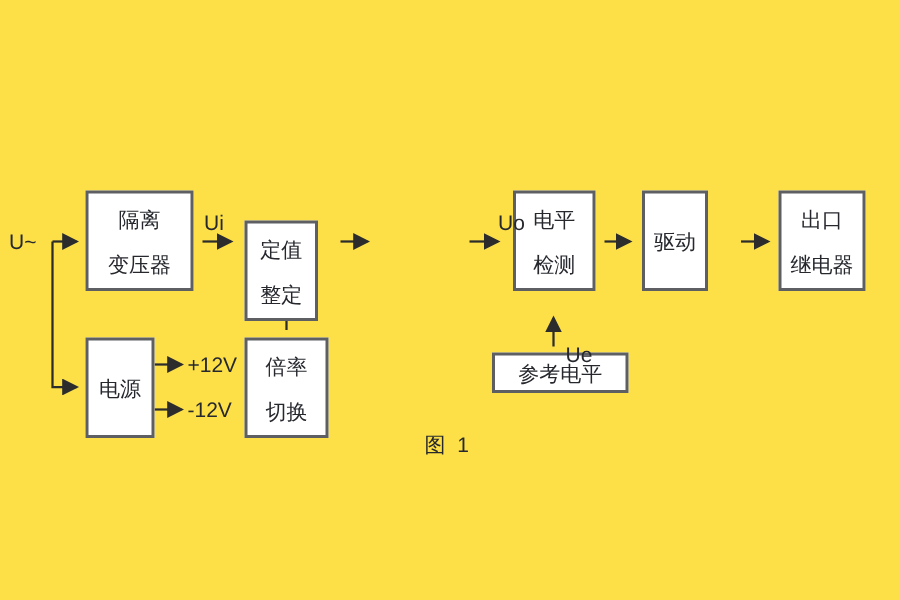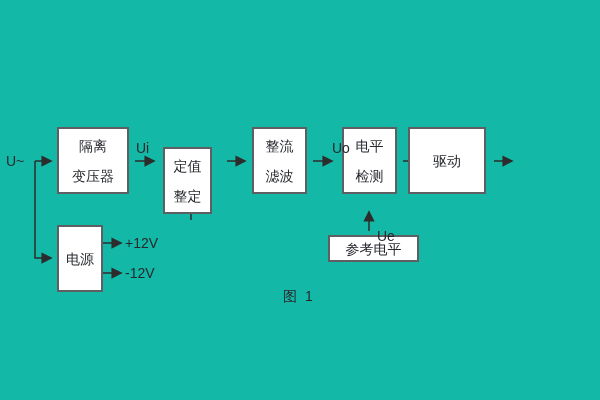--- a/index.html
+++ b/index.html
@@ -4,21 +4,21 @@
 <style>
   html, body {
     margin: 0;
     padding: 0;
     background: #ffffff;
   }
   .diagram {
     position: relative;
     width: 600px;
     height: 400px;
-    background: #14b8a6;
+    background: #fde047;
     font-family: "Liberation Sans", sans-serif;
     overflow: hidden;
   }
   .connectors {
     position: absolute;
     left: 0;
     top: 0;
     width: 600px;
     height: 400px;
   }
@@ -75,26 +75,28 @@
       <path d="M369,231 V212" marker-end="url(#ah)"></path>
       <path d="M103,243 H121" marker-end="url(#ah)"></path>
       <path d="M103,273 H121" marker-end="url(#ah)"></path>
     </g>
   </svg>
 
   <div class="box" style="left:57px;  top:127px; width:72px; height:67px;">隔离
 变压器</div>
   <div class="box" style="left:163px; top:127px; width:49px; height:67px;margin-top:20px;">定值
 整定</div>
-  <div class="box" style="left:252px; top:127px; width:55px; height:67px;">整流
-滤波</div>
   <div class="box" style="left:342px; top:127px; width:55px; height:67px;">电平
 检测</div>
-  <div class="box" style="left:408px; top:127px; width:78px; height:67px;">驱动</div>
+  <div class="box" style="left:428px; top:127px; width:44px; height:67px;">驱动</div>
+  <div class="box" style="left:519px; top:127px; width:58px; height:67px;">出口
+继电器</div>
   <div class="box" style="left:57px;  top:225px; width:46px; height:67px;">电源</div>
+  <div class="box" style="left:163px; top:225px; width:56px; height:67px;">倍率
+切换</div>
   <div class="box" style="left:328px; top:235px; width:91px; height:27px;">参考电平</div>
 
   <div class="sig" style="left:6px;   top:153px;">U~</div>
   <div class="sig" style="left:136px; top:140px;">Ui</div>
   <div class="sig" style="left:312px; top:140px;margin-left:20px;">Uo</div>
   <div class="sig" style="left:377px; top:212px;margin-top:16px;">Ue</div>
   <div class="sig" style="left:125px; top:235px;text-align:right;">+12V</div>
   <div class="sig" style="left:125px; top:265px;">-12V</div>
 
   <div class="caption">图 1</div>

